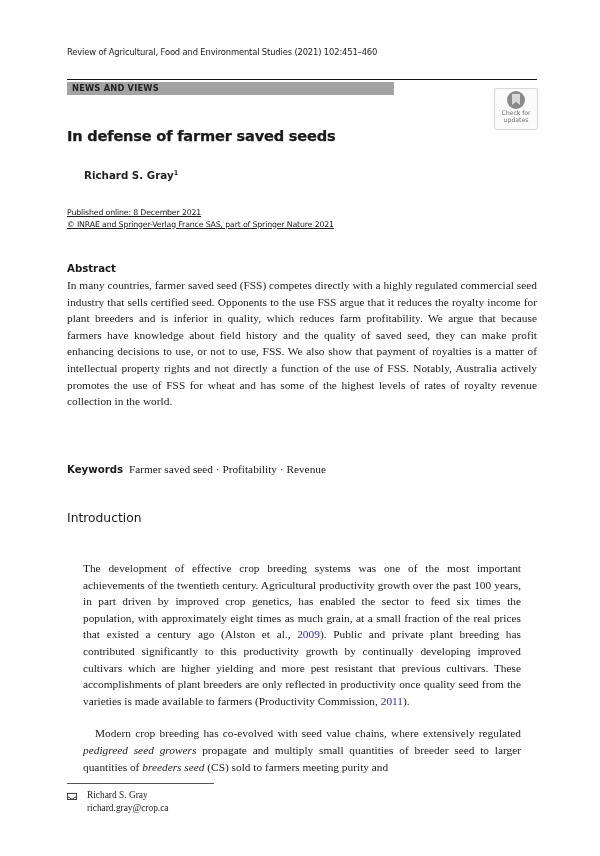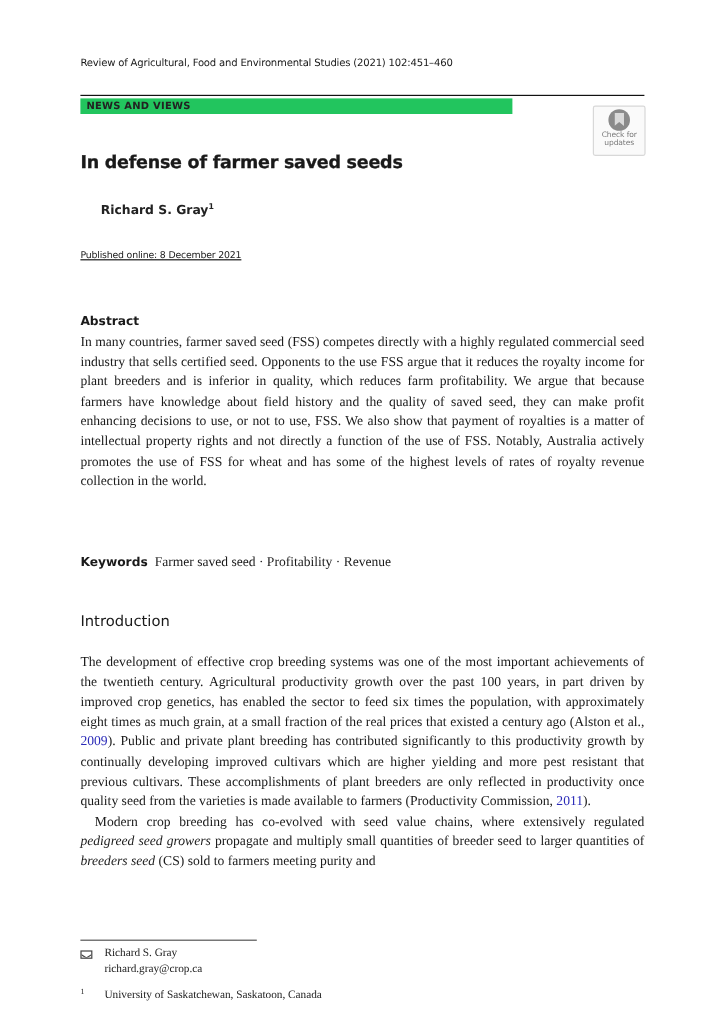--- a/index.html
+++ b/index.html
@@ -30,23 +30,23 @@
       left: 67px;
       top: 79px;
       width: 470px;
       height: 1px;
       background: #111;
     }
     .section-bar {
       position: absolute;
       left: 67px;
       top: 82px;
-      width: 360px;
+      width: 327px;
       height: 13px;
-      background: #22c55e;
+      background: #a3a3a3;
     }
     .section-bar-label {
       position: absolute;
       left: 5px;
       top: 0px;
       font-size: 8.3px;
       line-height: 13px;
       font-weight: bold;
       letter-spacing: 0.2px;
       color: #222;
@@ -167,21 +167,21 @@
       line-height: 16px;
       font-weight: normal;
       margin: 0;
     }
     .intro-text {
       position: absolute;
       left: 67px;
       top: 544px;
       width: 470px;
     }
-    .intro-text p { margin: 0; }
+    .intro-text p { margin: 16px; }
     .intro-text p + p { text-indent: 12px; }
     .cite-link {
       color: #2a2ab8;
       text-decoration: none;
     }
 
     .footnote-rule {
       position: absolute;
       left: 67px;
       top: 783px;
@@ -247,20 +247,21 @@
   <div class="badge-text">Check for</div>
   <div class="badge-text">updates</div>
 </div>
 
 <h1 class="title sans">In defense of farmer saved seeds</h1>
 <div class="author sans">
   <span>Richard S. Gray</span><sup>1</sup>
 </div>
 <div class="pub-info sans">
   <div>Published online: 8 December 2021</div>
+  <div>© INRAE and Springer-Verlag France SAS, part of Springer Nature 2021</div>
 </div>
 
 <h2 class="abstract-heading sans">Abstract</h2>
 <p class="abstract-text body-text serif">In many countries, farmer saved seed (FSS) competes directly with a highly regulated commercial seed industry that sells certified seed. Opponents to the use FSS argue that it reduces the royalty income for plant breeders and is inferior in quality, which reduces farm profitability. We argue that because farmers have knowledge about field history and the quality of saved seed, they can make profit enhancing decisions to use, or not to use, FSS. We also show that payment of royalties is a matter of intellectual property rights and not directly a function of the use of FSS. Notably, Australia actively promotes the use of FSS for wheat and has some of the highest levels of rates of royalty revenue collection in the world.</p>
 
 <div class="keywords serif">
   <span class="keywords-label sans">Keywords</span>
   <span>Farmer saved seed</span><span> · </span><span>Profitability</span><span> · </span><span>Revenue</span>
 </div>
 
@@ -273,17 +274,13 @@
 <div class="footnote-rule"></div>
 <div class="footnotes serif">
   <div class="fn-row">
     <span class="fn-marker"><span class="mail-icon"></span></span>
     <div>
       <div>Richard S. Gray</div>
       <div>richard.gray@crop.ca</div>
     </div>
   </div>
   <div class="fn-gap"></div>
-  <div class="fn-row">
-    <span class="fn-marker"><span class="fn-affil-marker">1</span></span>
-    <div>University of Saskatchewan, Saskatoon, Canada</div>
-  </div>
 </div>
 
 </body></html>

